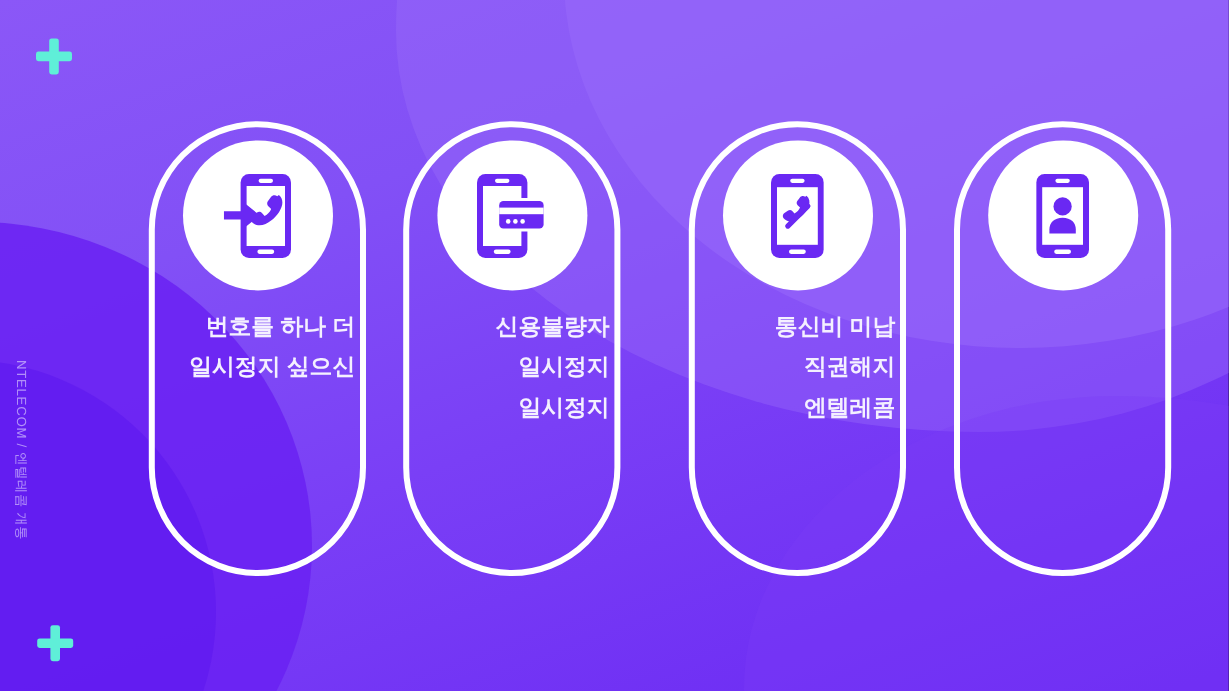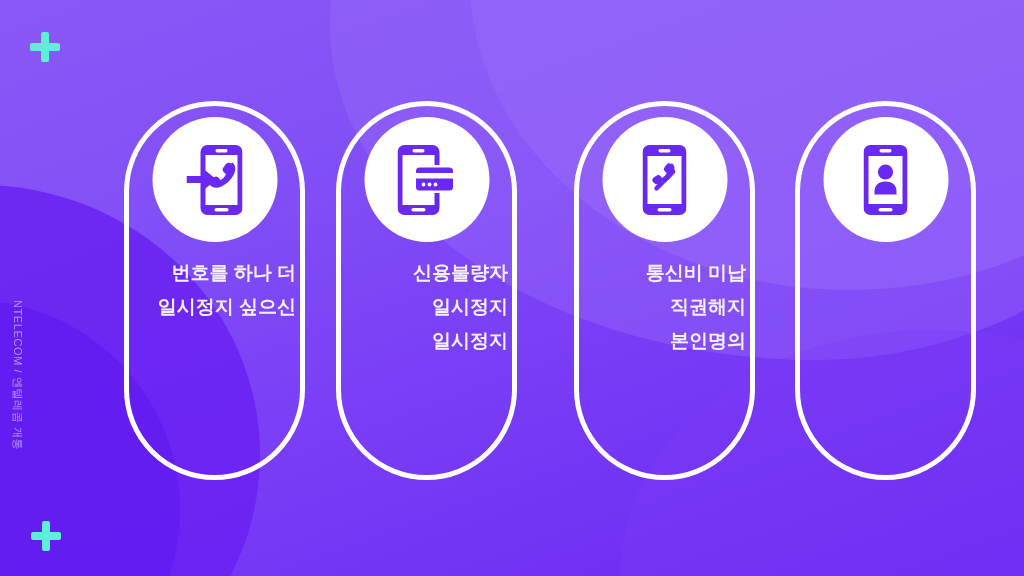--- a/index.html
+++ b/index.html
@@ -219,21 +219,21 @@
             <rect x="16" y="4" width="12" height="3.4" rx="1.7" fill="#ffffff"></rect>
             <rect x="15" y="63" width="14" height="3.6" rx="1.8" fill="#ffffff"></rect>
             <path d="M28.5 19 c-1.4 -1.1 -3.4 -0.8 -4.4 0.6 l-2.2 3 c-0.8 1.1 -0.6 2.6 0.3 3.5 l2 1.9 c-0.9 2.1 -2.5 3.8 -4.6 4.9 l-1.9 -2.1 c-0.8 -1 -2.3 -1.2 -3.4 -0.4 l-3.1 2.1 c-1.5 1 -1.8 3 -0.7 4.4 2.2 2.7 5.9 3.4 9.8 1.6 5.1 -2.4 9.4 -6.8 11.2 -11.8 1.2 -3.6 0.5 -6.5 -1.9 -8.5 Z" fill="#6a28f3"></path>
             <rect x="8.5" y="33.2" width="28" height="4.4" rx="2.2" fill="#6a28f3" transform="rotate(-45 22 35.4)"></rect>
           </svg>
         </span>
       </div>
       <div class="card-text">
         <span class="line">통신비 미납</span>
         <span class="line">직권해지</span>
-        <span class="line">본인명의</span>
+        <span class="line">엔텔레콤</span>
       </div>
     </div>
 
     <div class="card card-4">
       <div class="card-circle">
         <span>
           <svg width="44" height="70" viewBox="0 0 44 70">
             <rect x="0" y="0" width="44" height="70" rx="7" fill="#6a28f3"></rect>
             <rect x="5" y="11" width="34" height="48" fill="#ffffff"></rect>
             <rect x="16" y="4" width="12" height="3.4" rx="1.7" fill="#ffffff"></rect>

